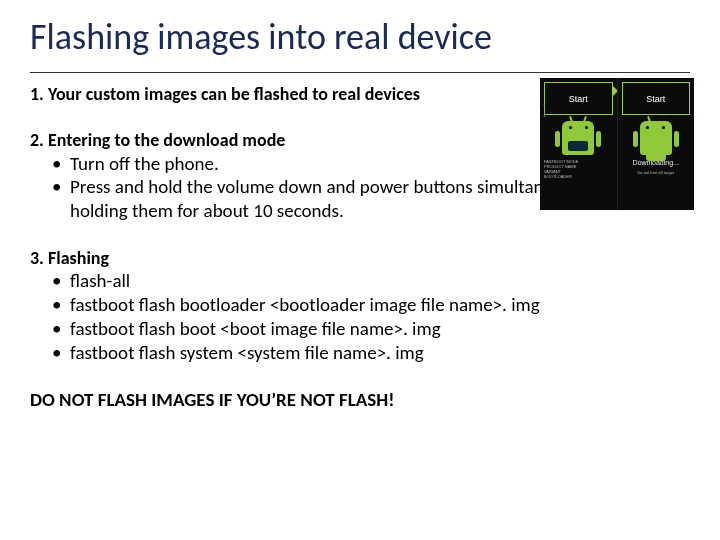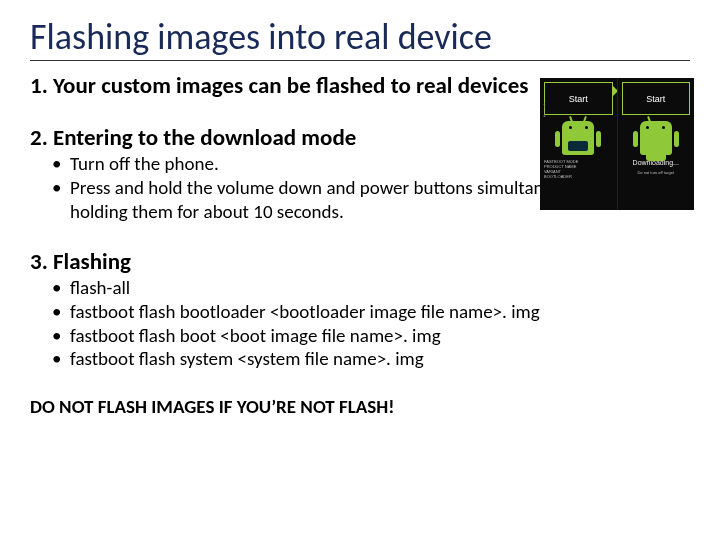--- a/index.html
+++ b/index.html
@@ -14,28 +14,28 @@
   }
   .slide {
     padding: 18px 30px 20px 30px;
   }
   .title {
     font-size: 36px;
     line-height: 1.1;
     color: #1a2a58;
     font-weight: 400;
     border-bottom: 1.5px solid #333;
-    padding-bottom: 2px;
+    padding-bottom: 14px;
     margin-bottom: 10px;
   }
   .section {
     margin-bottom: 24px;
   }
   .section-head {
-    font-size: 23px;
+    font-size: 18px;
     font-weight: 700;
     line-height: 1.25;
   }
   .bullets {
     list-style: none;
     padding-left: 40px;
   }
   .bullets li {
     font-size: 19px;
     line-height: 1.25;

